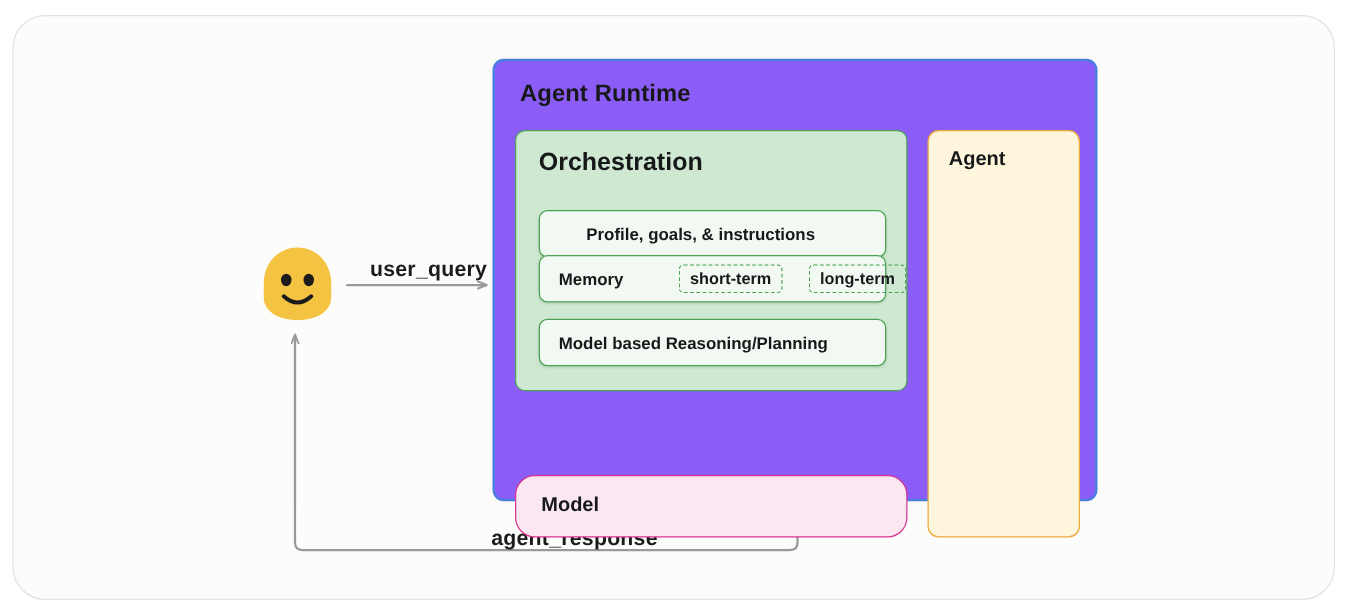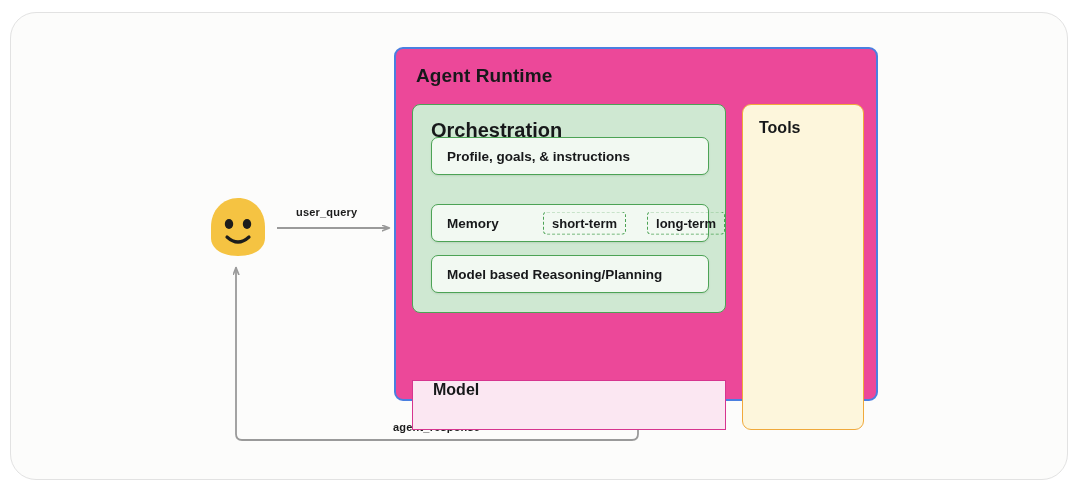--- a/index.html
+++ b/index.html
@@ -4,56 +4,56 @@
 <style>
   html,body{margin:0;padding:0;background:#fff;}
   body{width:1080px;height:493px;font-family:"Liberation Sans",sans-serif;overflow:hidden;}
   #stage{position:relative;width:1080px;height:493px;}
 
   .outer-frame{position:absolute;left:10px;top:12px;width:1058px;height:468px;
     box-sizing:border-box;border:1px solid #E2E2E2;border-radius:26px;background:#FCFCFB;}
 
   
   .runtime{position:absolute;left:394px;top:47px;width:484px;height:354px;
-    box-sizing:border-box;border:2px solid #4A7FE0;border-radius:9px;background:#ec4899;}
+    box-sizing:border-box;border:2px solid #4A7FE0;border-radius:9px;background:#8b5cf6;}
   .runtime-title{position:absolute;left:20px;top:16px;font-size:19px;color:#17181A;
     font-weight:700;letter-spacing:.1px;}
 
   
   .orchestration{position:absolute;left:16px;top:55px;width:314px;height:209px;
     box-sizing:border-box;border:1.6px solid #4CA355;border-radius:8px;background:#CFE8D2;}
   .orch-title{position:absolute;left:18px;top:14px;font-size:20px;color:#17181A;font-weight:600;}
 
   .card{position:absolute;left:18px;width:278px;height:38px;box-sizing:border-box;
     border:1.3px solid #4CA355;border-radius:7px;background:#F2F9F2;
     box-shadow:0 1px 2px rgba(40,80,40,.13);display:flex;align-items:center;}
   .card-label{padding-left:15px;font-size:13.5px;color:#17181A;font-weight:600;white-space:nowrap;}
-  .card-1{top:32px;} .card-2{top:99px;align-items:center;} .card-3{top:150px;}
+  .card-1{top:63px;padding-left:22px;} .card-2{top:99px;align-items:center;} .card-3{top:150px;}
 
   .chips{position:absolute;left:111px;top:50%;transform:translateY(-50%);display:flex;gap:21px;}
   .chip{border:1.4px dashed #4CA355;border-radius:4px;padding:3px 8px;font-size:13px;
     color:#17181A;font-weight:600;background:transparent;white-space:nowrap;}
 
   
   .model-box{position:absolute;left:16px;top:331px;width:314px;height:50px;
-    box-sizing:border-box;border:1.8px solid #D6358F;border-radius:0;background:#FBE7F2;
-    display:flex;}
+    box-sizing:border-box;border:1.8px solid #D6358F;border-radius:16px;background:#FBE7F2;
+    display:flex;align-items:center;}
   .model-label{padding-left:20px;font-size:16px;color:#17181A;font-weight:600;}
 
   
   .tools-box{position:absolute;left:346px;top:55px;width:122px;height:326px;
     box-sizing:border-box;border:1.8px solid #F0A93B;border-radius:9px;background:#FDF6DC;}
   .tools-label{position:absolute;left:16px;top:14px;font-size:16px;color:#17181A;font-weight:600;}
 
   
   .avatar{position:absolute;left:207px;top:196px;width:62px;height:62px;}
 
   
   .arrow-svg{position:absolute;left:0;top:0;width:1080px;height:493px;pointer-events:none;}
-  .flow-label{position:absolute;font-size:11px;color:#1B1B1B;font-weight:600;
+  .flow-label{position:absolute;font-size:17px;color:#1B1B1B;font-weight:600;
     letter-spacing:.2px;white-space:nowrap;}
   .label-query{left:296px;top:206px;}
   .label-response{left:393px;top:421px;}
 </style>
 </head>
 <body>
 
 <div id="stage">
 
   <div class="outer-frame"></div>
@@ -101,17 +101,17 @@
       <div class="card card-3">
         <span class="card-label">Model based Reasoning/Planning</span>
       </div>
     </div>
 
     <div class="model-box">
       <span class="model-label">Model</span>
     </div>
 
     <div class="tools-box">
-      <div class="tools-label">Tools</div>
+      <div class="tools-label">Agent</div>
     </div>
   </div>
 
 </div>
 
 </body></html>

